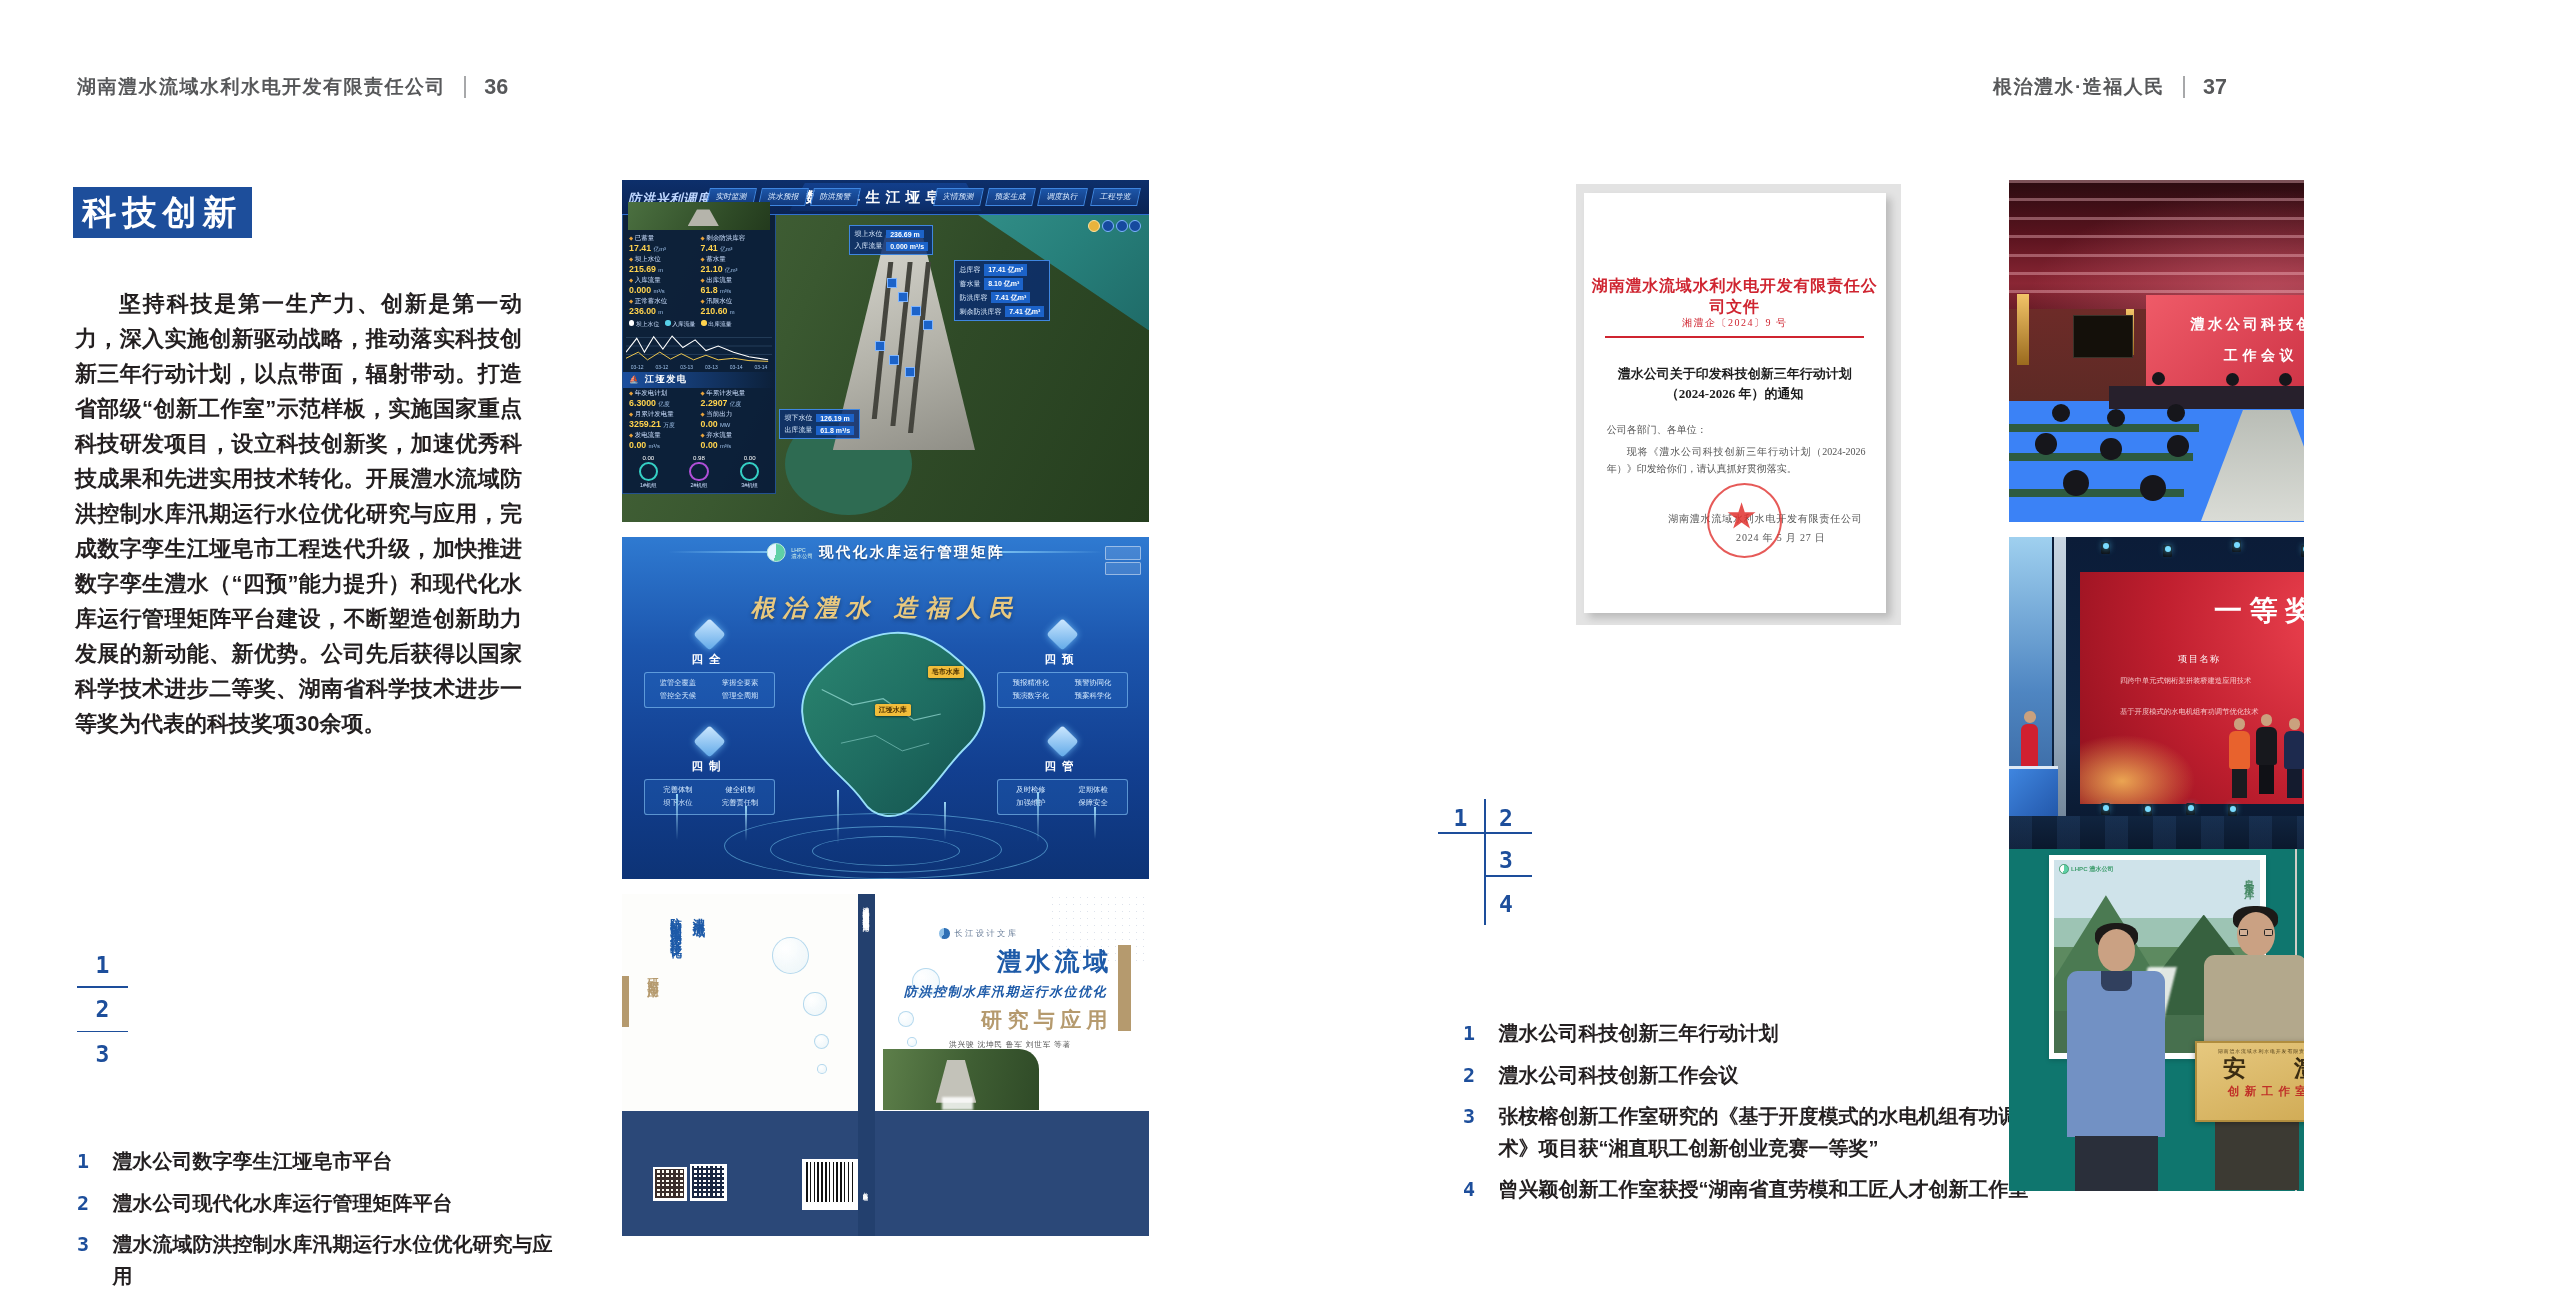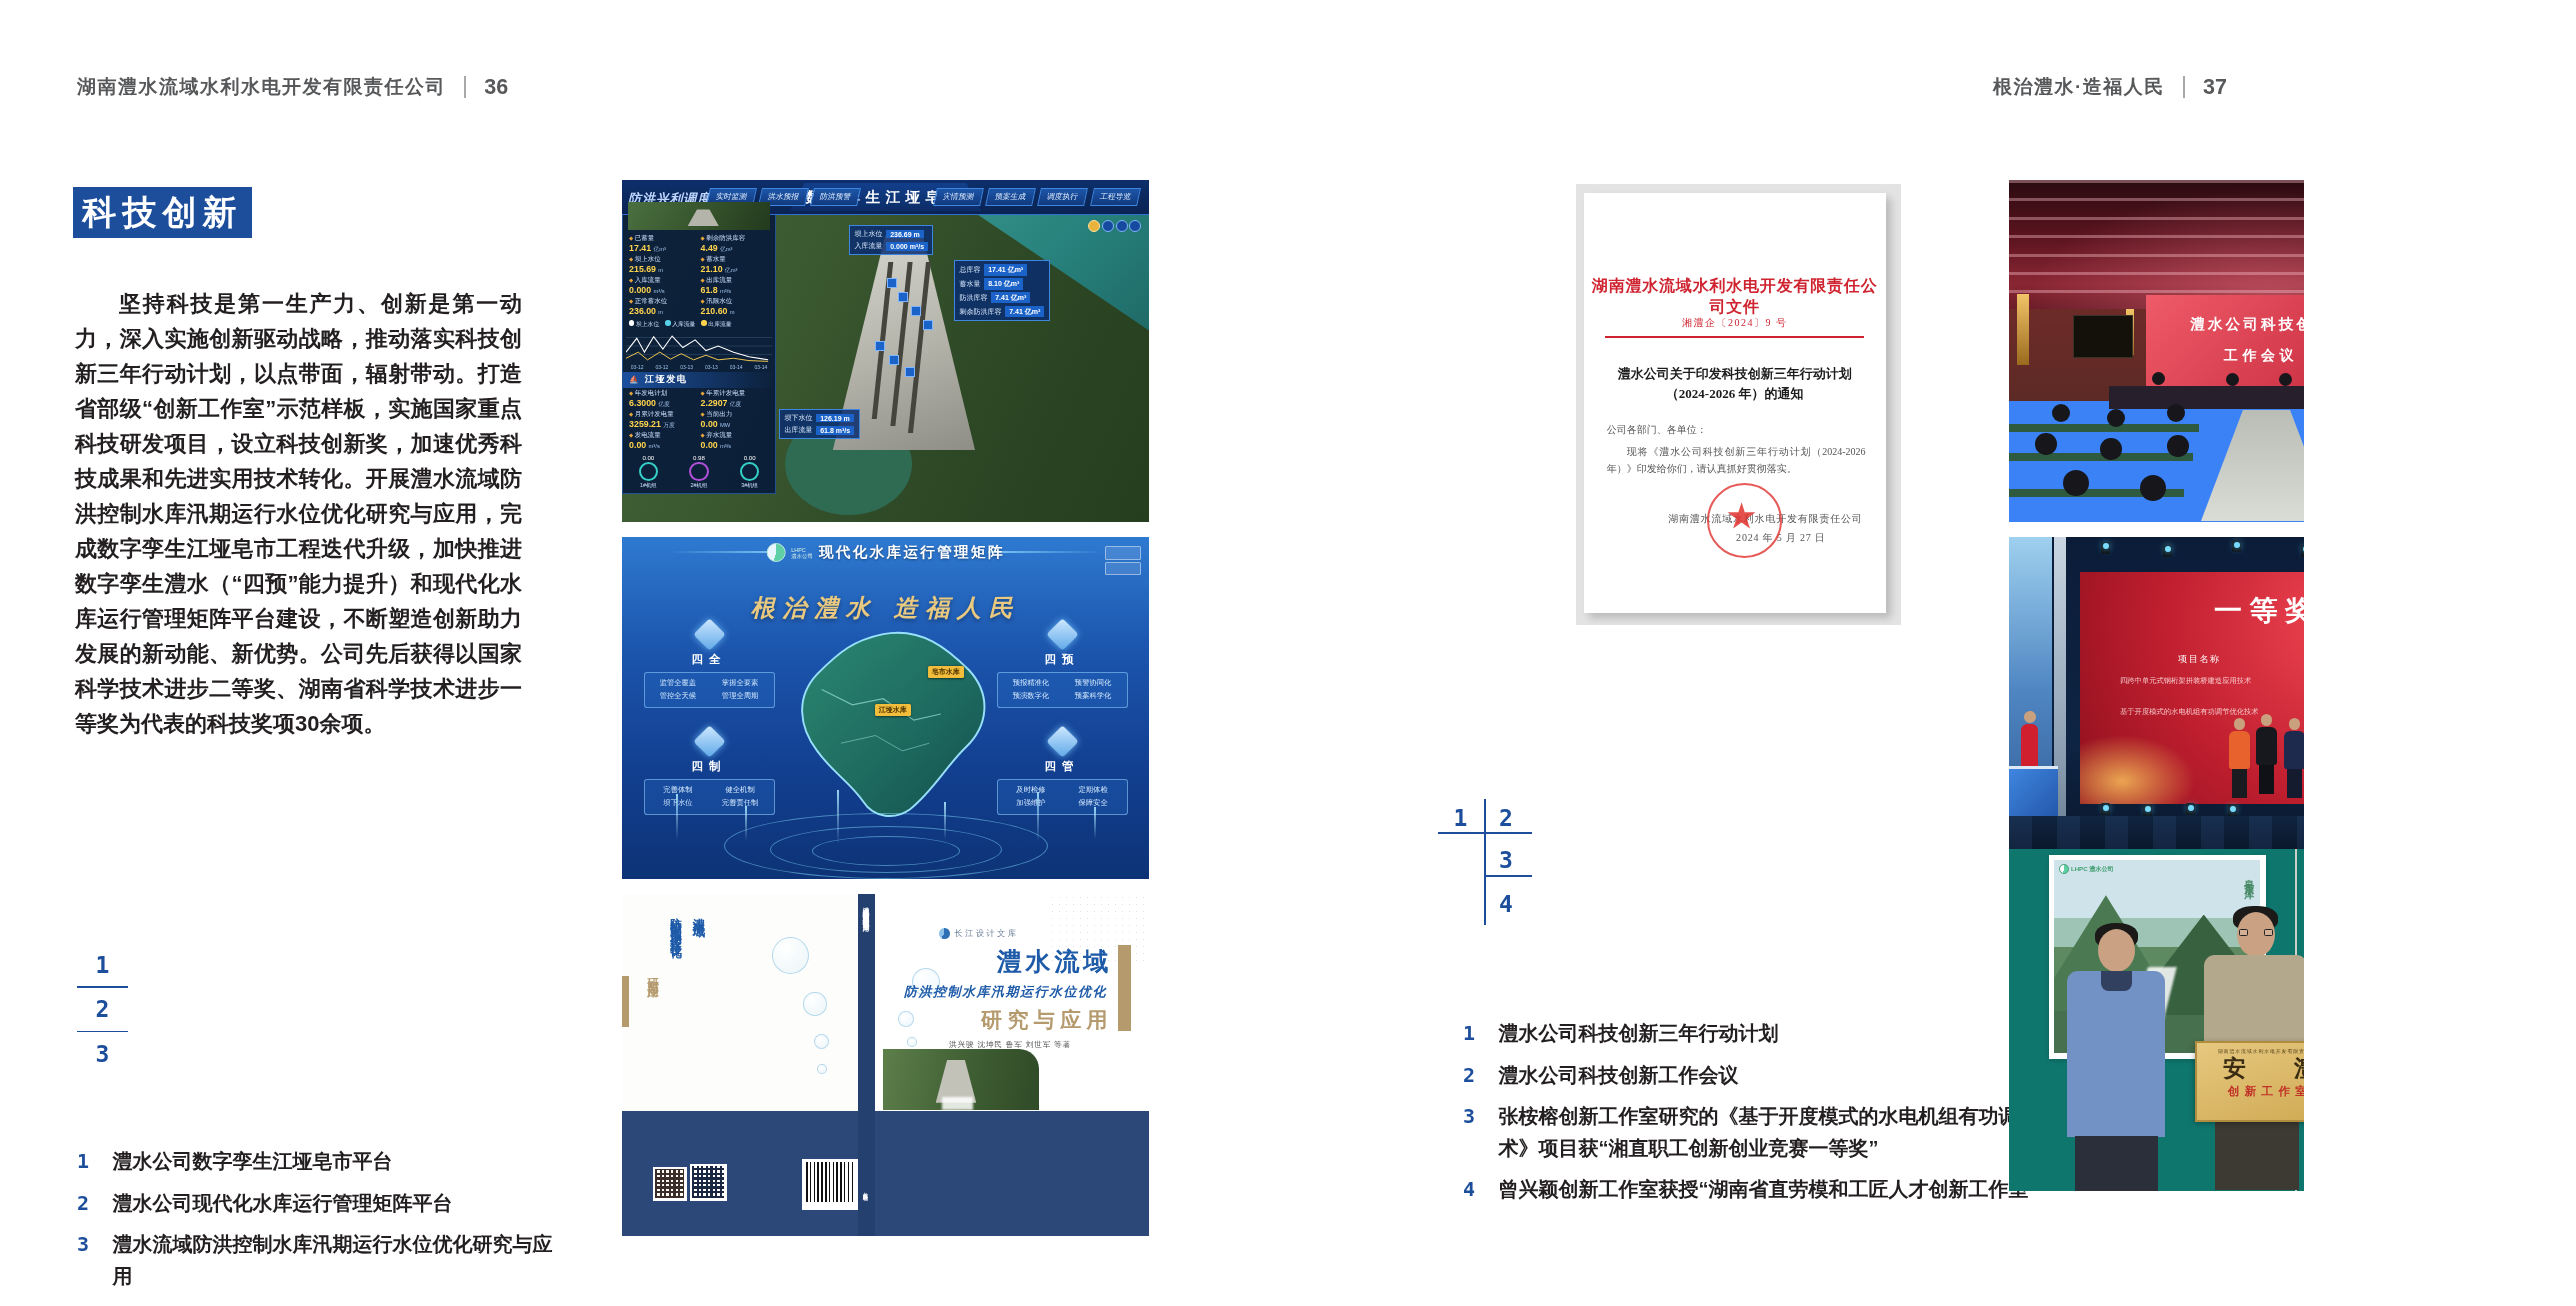--- a/index.html
+++ b/index.html
@@ -282,21 +282,21 @@
       <div class="thumb">
           <i></i>
         </div>
       <div class="mgrid">
         <div>
             <div class="ml">已蓄量</div>
             <div class="mv"><span>17.41</span><span class="mu">亿m³</span></div>
           </div>
         <div>
             <div class="ml">剩余防洪库容</div>
-            <div class="mv"><span>4.49</span><span class="mu">亿m³</span></div>
+            <div class="mv"><span>7.41</span><span class="mu">亿m³</span></div>
           </div>
         <div>
             <div class="ml">坝上水位</div>
             <div class="mv"><span>215.69</span><span class="mu">m</span></div>
           </div>
         <div>
             <div class="ml">蓄水量</div>
             <div class="mv"><span>21.10</span><span class="mu">亿m³</span></div>
           </div>
         <div>

